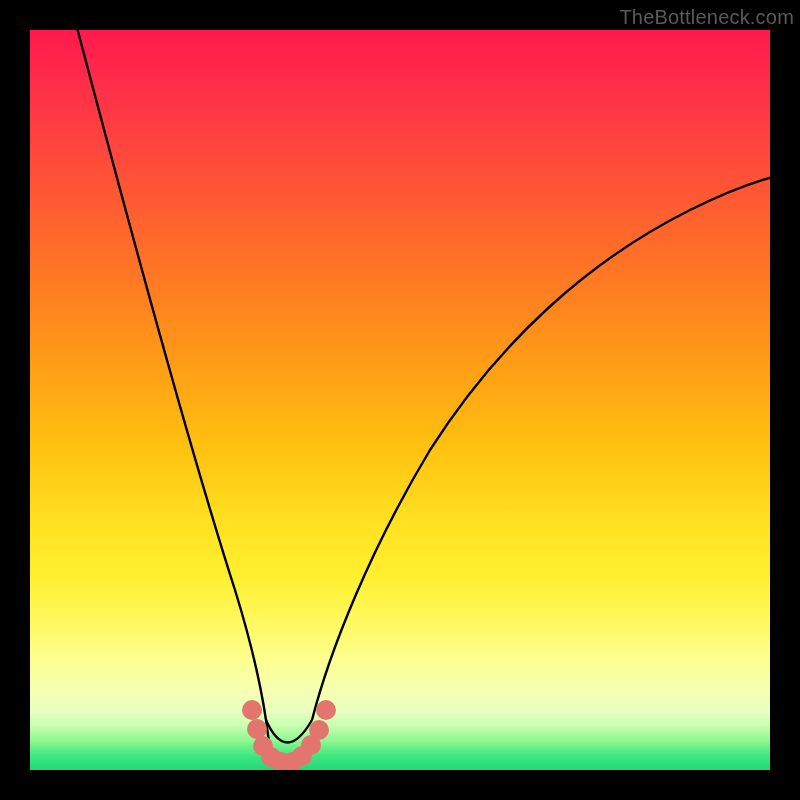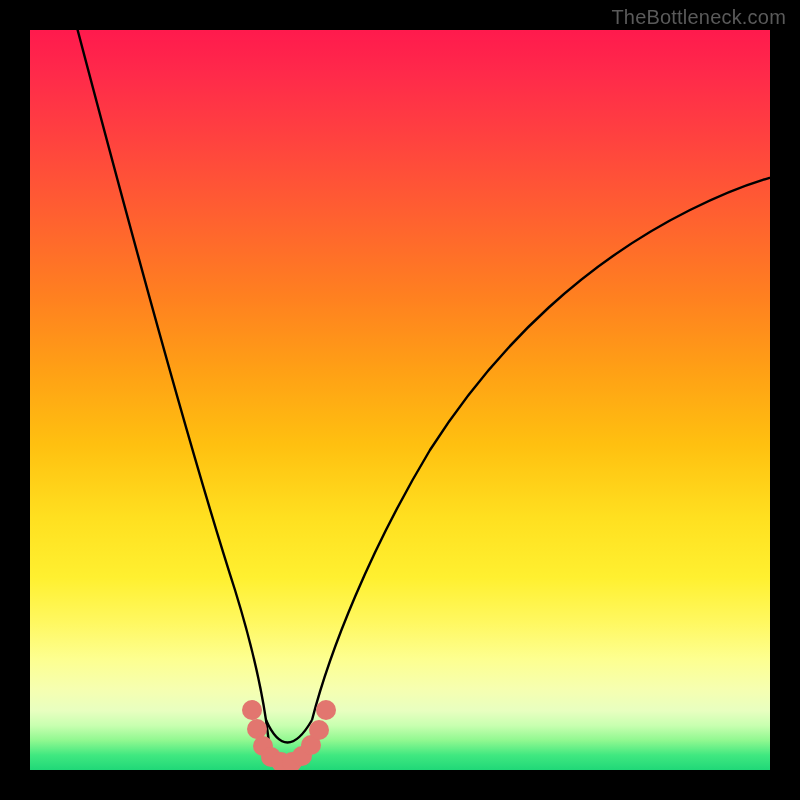--- a/index.html
+++ b/index.html
@@ -50,21 +50,21 @@
       #20d878 100%
     );
   }
   svg.curves {
     position: absolute;
     inset: 0;
   }
   .watermark {
     position: absolute;
     top: 6px;
-    right: 14px;
+    right: 6px;
     color: #5a5a5a;
     font-size: 20px;
     font-weight: 500;
     letter-spacing: 0.2px;
     user-select: none;
   }
 </style>
 </head>
 <body>
 

